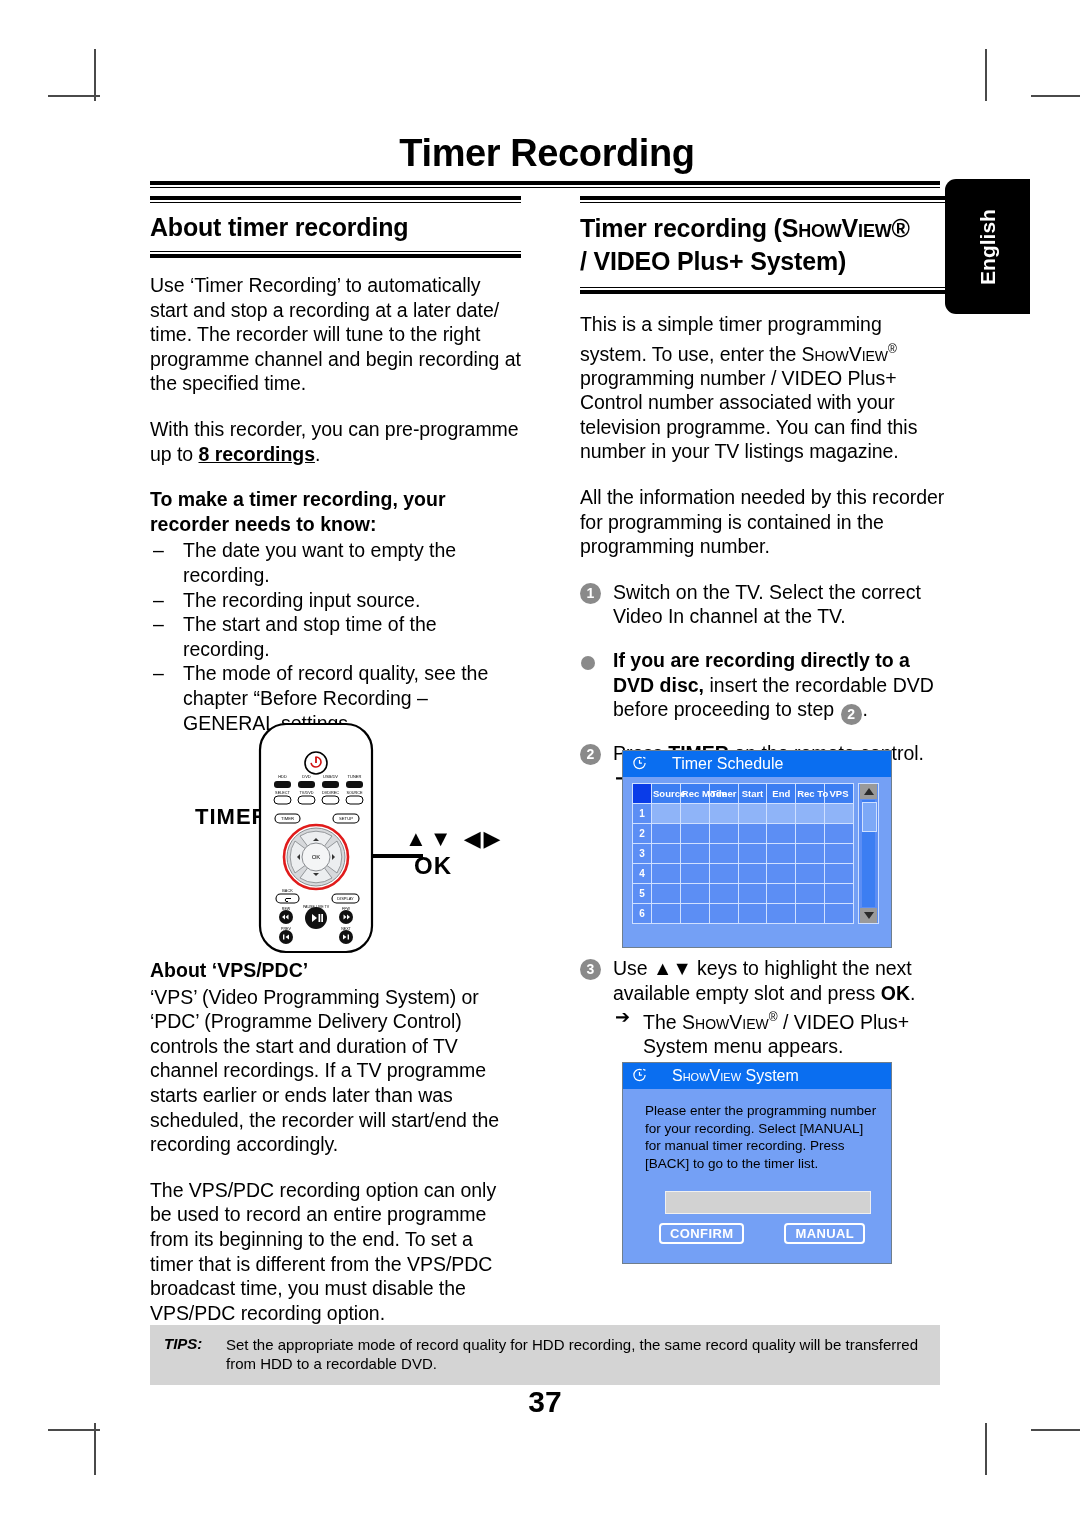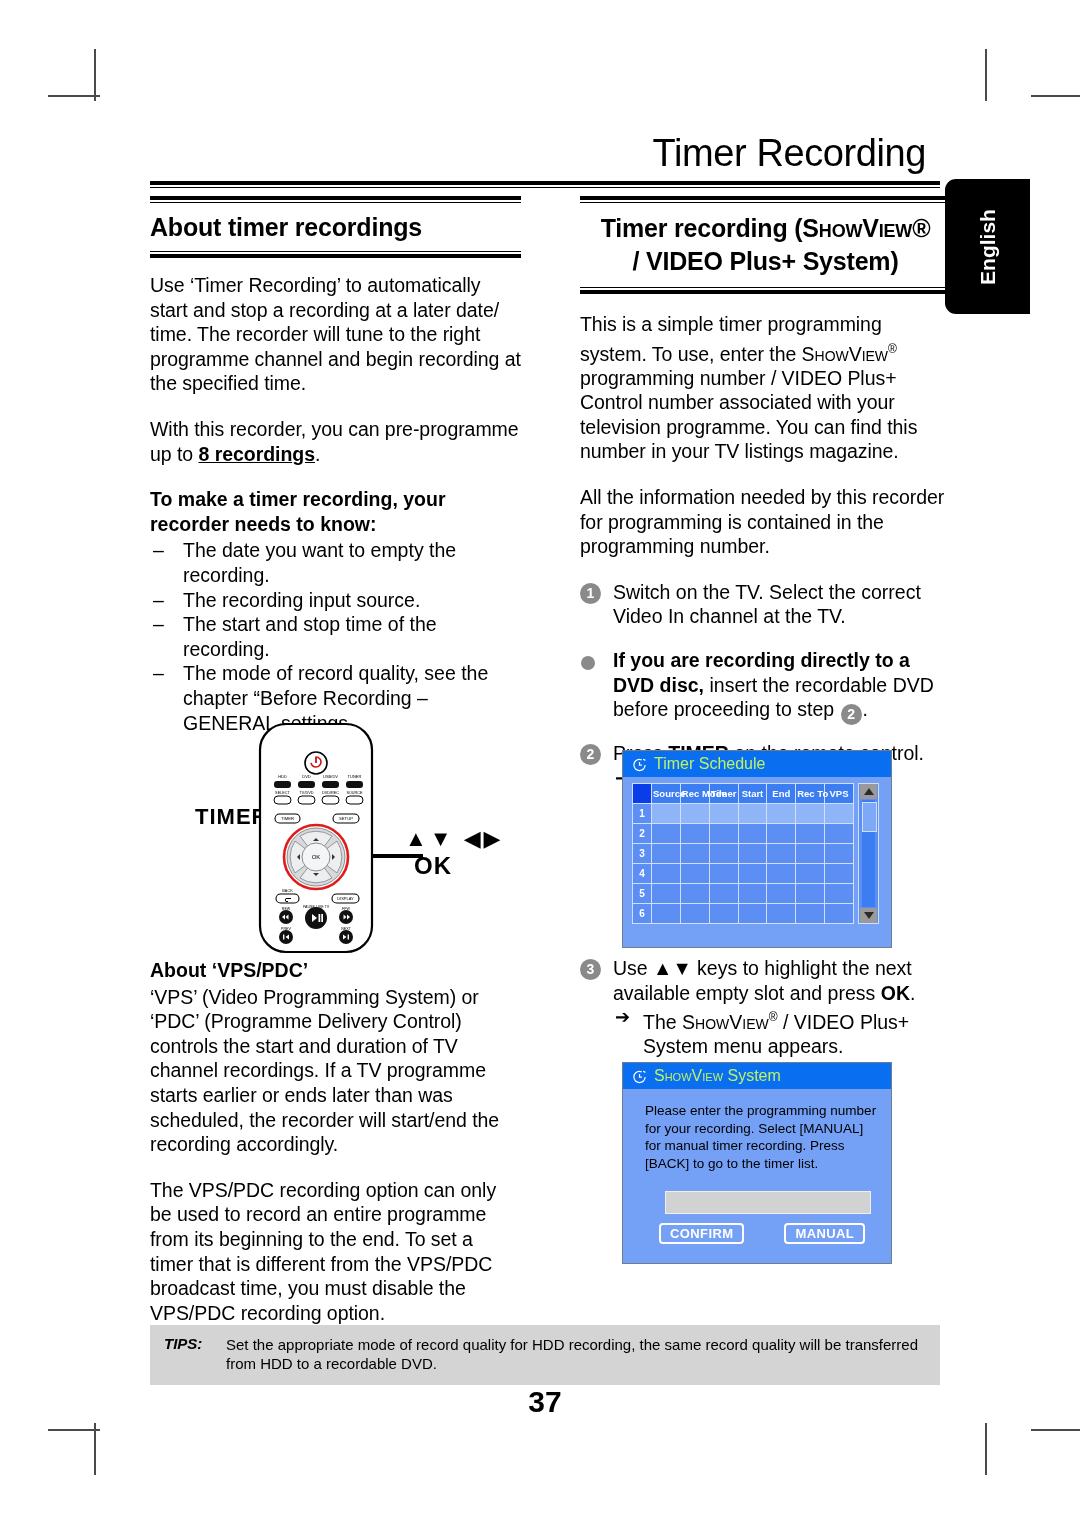--- a/index.html
+++ b/index.html
@@ -13,23 +13,23 @@
   }
   .page{position:absolute;inset:0;}
 
   
   .cm{position:absolute;background:#4a4a4a;}
   .cm.v{width:2px;height:52px;}
   .cm.h{height:2px;width:52px;}
 
   
   #doc-title{
-    position:absolute;left:136px;top:130px;width:790px;
-    text-align:right;
-    font-size:38px;font-weight:normal;letter-spacing:-0.4px;
+    position:absolute;left:152px;top:130px;width:790px;
+    text-align:center;
+    font-size:38px;font-weight:bold;letter-spacing:-0.4px;
     line-height:46px;
   }
   #title-rule{
     position:absolute;left:150px;top:181px;width:790px;
     border-top:4px solid #000;border-bottom:1px solid #000;height:2px;
   }
 
   
   #lang-tab{
     position:absolute;left:945px;top:179px;width:85px;height:135px;
@@ -48,21 +48,21 @@
 
   .rule-top{border-top:4px solid #000;margin-bottom:2px;}
   .rule-thin{border-top:1.5px solid #000;}
   .rule-bot-thin{border-top:1.5px solid #000;margin-bottom:2px;}
   .rule-bot{border-top:4px solid #000;}
 
   h2.sec{
     font-size:25px;font-weight:bold;line-height:31px;
     margin:9px 0 8px 0;letter-spacing:-0.2px;
   }
-  h2.sec.two-line{line-height:33px;margin:9px 0 9px 0;text-align:center;}
+  h2.sec.two-line{line-height:33px;margin:9px 0 9px 0;}
 
   p.body{
     font-size:19.5px;line-height:24.6px;margin:0 0 21px 0;
     letter-spacing:-0.05px;
   }
   p.body.tight{margin-bottom:0;}
   .sc{font-variant:small-caps;}
   .sup{font-size:12px;vertical-align:super;}
   b.u{text-decoration:underline;}
 
@@ -98,22 +98,22 @@
     position:absolute;left:45px;top:82px;font-size:22px;font-weight:bold;letter-spacing:1px;
   }
   #timer-leader{position:absolute;left:153px;top:95px;width:57px;height:4px;background:#000;}
   #ok-callout{position:absolute;left:264px;top:130px;font-size:24px;font-weight:bold;letter-spacing:1px;}
   #arrows-callout{position:absolute;left:255px;top:104px;font-size:22px;letter-spacing:3px;}
   #ok-leader{position:absolute;left:178px;top:132px;width:95px;height:4px;background:#000;}
 
   
   .osd{position:absolute;border:1px solid #6f7e8c;}
   .osd-title{
-    background:#0a6ef0;color:#bef264;display:flex;align-items:center;
-    gap:7px;padding:4px 9px;font-size:16px;
+    background:#0a6ef0;color:#ffffff;display:flex;
+    gap:25px;padding:4px 9px;font-size:16px;
   }
   .clock-ico{display:inline-block;width:15px;height:15px;position:relative;}
 
   #timer-schedule{left:622px;top:750px;width:268px;height:196px;background:#74a0f5;}
   #ts-body{display:flex;padding:6px 7px 10px 9px;gap:4px;}
   table.tstab{border-collapse:collapse;table-layout:fixed;width:222px;}
   table.tstab th{
     background:#3c7ef2;color:#fff;font-size:9.5px;font-weight:bold;
     border:1px solid #cfe0ff;padding:2px 1px;height:15px;white-space:nowrap;
   }
@@ -179,21 +179,21 @@
   <div id="title-rule"></div>
 
   <div id="lang-tab">
     <span>English</span>
   </div>
 
   <div class="col" id="col-left">
 
     <div class="rule-top"></div>
     <div class="rule-thin"></div>
-    <h2 class="sec">About timer recordings</h2>
+    <h2 class="sec">About timer recording</h2>
     <div class="rule-bot-thin"></div>
     <div class="rule-bot"></div>
 
     <p class="body" style="margin-top:15px;">Use ‘Timer Recording’ to automatically start and stop a recording at a later date/ time. The recorder will tune to the right programme channel and begin recording at the specified time.</p>
 
     <p class="body"><span>With this recorder, you can pre-programme up to </span><b class="u">8 recordings</b><span>.</span></p>
 
     <h3 class="sub">To make a timer recording, your recorder needs to know:</h3>
 
     <ul class="dash">

